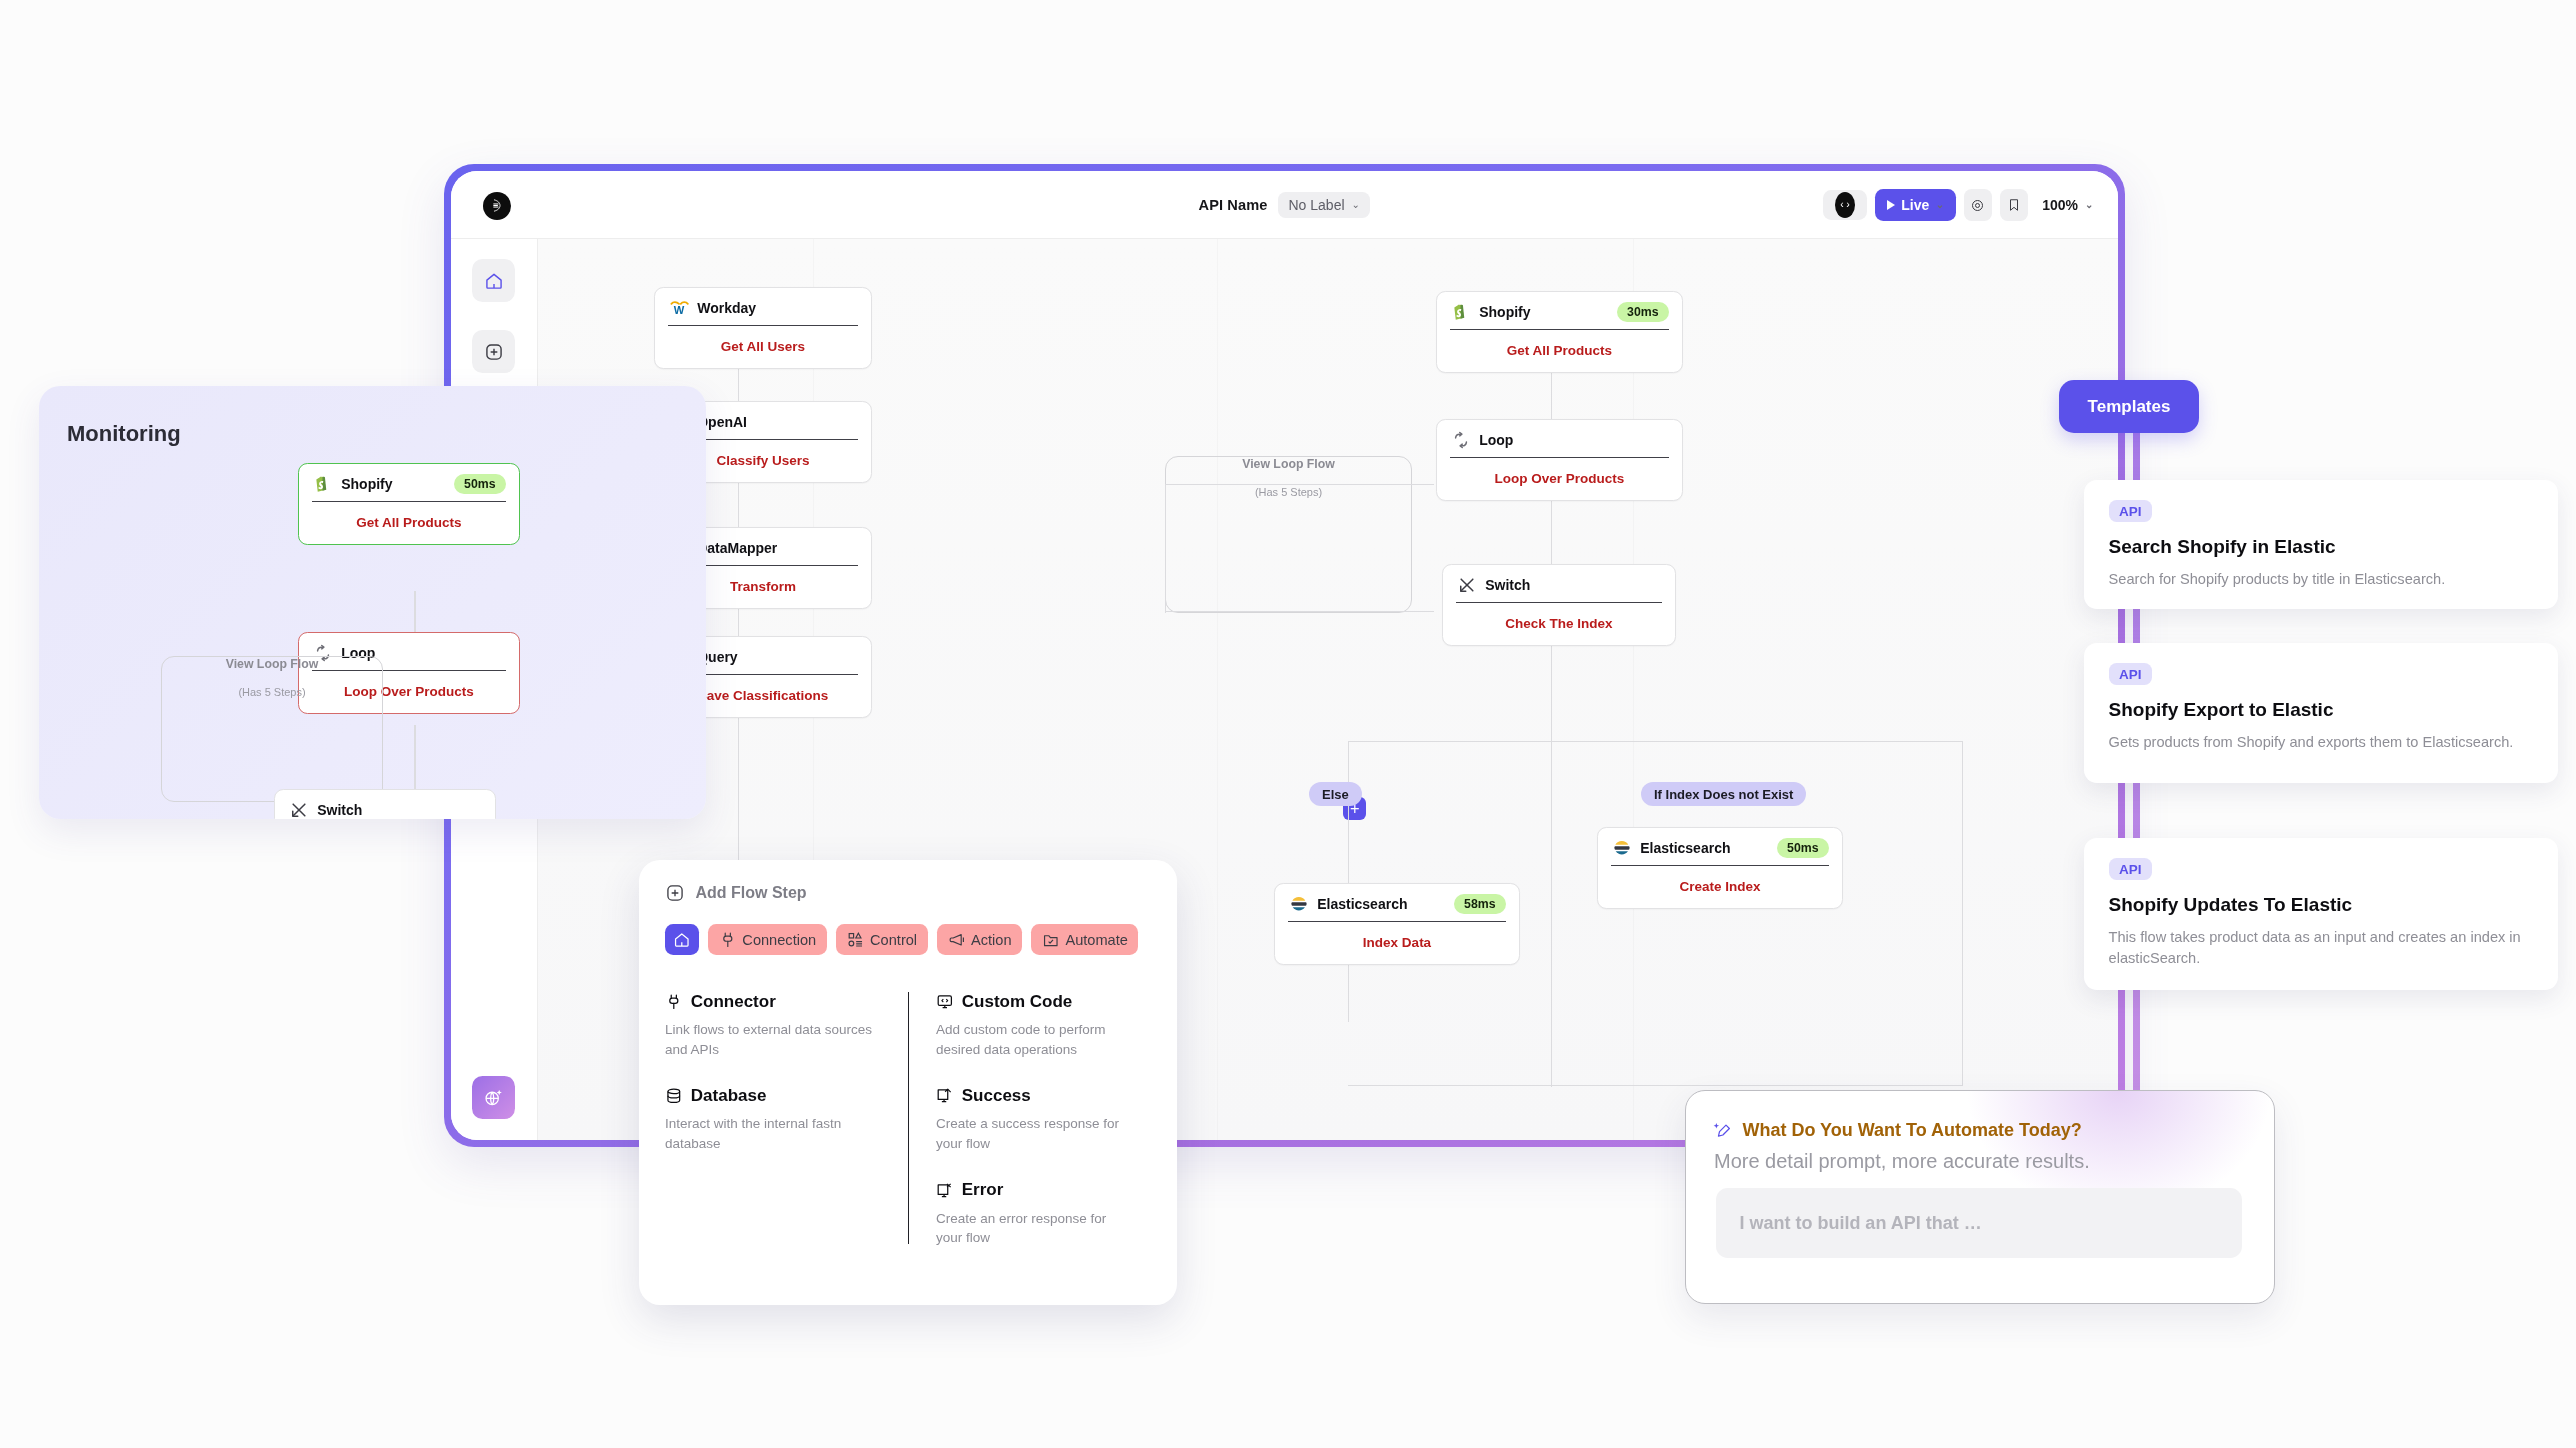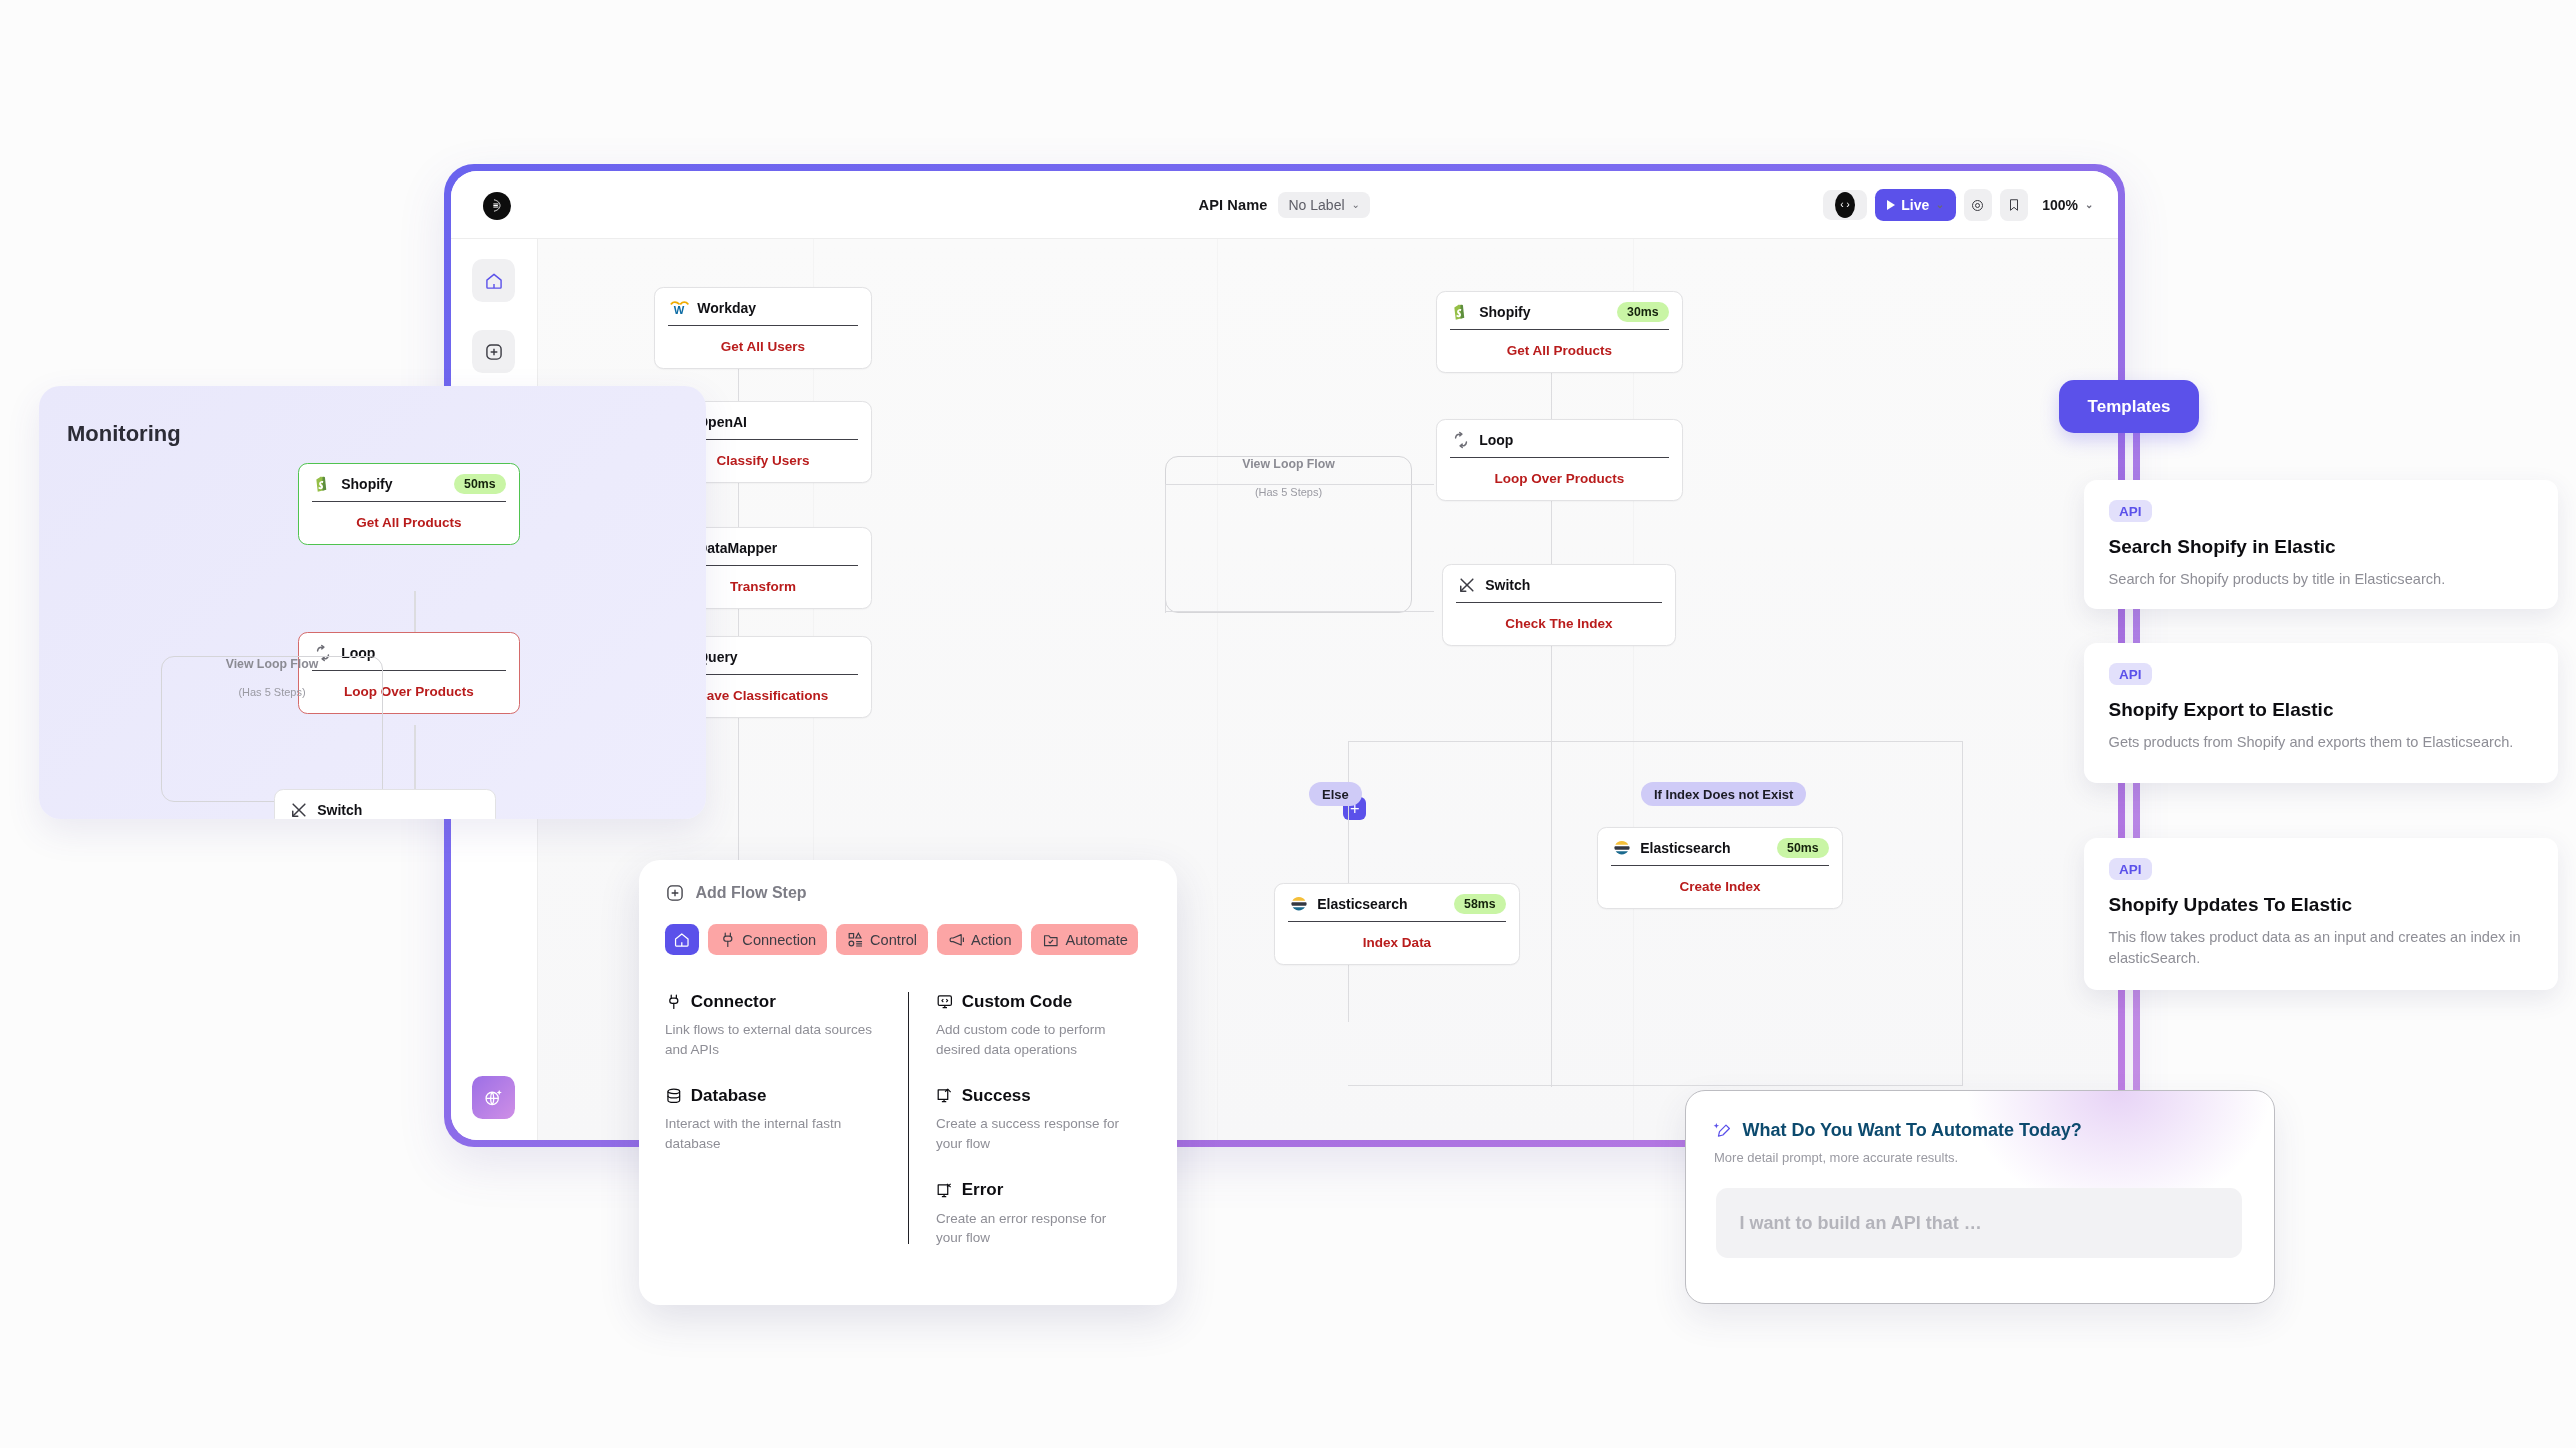--- a/index.html
+++ b/index.html
@@ -187,22 +187,22 @@
     position:absolute; left:1685px; top:1090px; width:590px; height:214px;
     background:#fff; border:1.8px solid #bdbdc2; border-radius:20px;
     box-shadow:0 14px 35px rgba(60,55,110,.10);
     overflow:hidden;
   }
   .automate .glow{
     position:absolute; left:281px; top:-123px; width:304px; height:246px;
     background:radial-gradient(closest-side, rgba(176,110,225,.30), rgba(176,110,225,0));
   }
   .automate-head{ position:absolute; left:27px; top:29px; display:flex; align-items:center; gap:9.4px; }
-  .automate-head .t{ font-size:18px; font-weight:700; color:#0c4a6e; }
-  .automate-sub{ position:absolute; left:28px; top:59px; font-size:13px; color:#9a9aa2; }
+  .automate-head .t{ font-size:18px; font-weight:700; color:#a16207; }
+  .automate-sub{ position:absolute; left:28px; top:59px; font-size:20px; color:#9a9aa2; }
   .automate-input{
     position:absolute; left:30px; top:97px; width:526px; height:70px;
     background:#f2f2f4; border-radius:11.7px; display:flex; align-items:center; padding:0 23.4px;
     font-size:18px; color:#b4b4bb; font-weight:600;
   }
 </style>
 </head>
 <body>
 
 <div id="stage">

